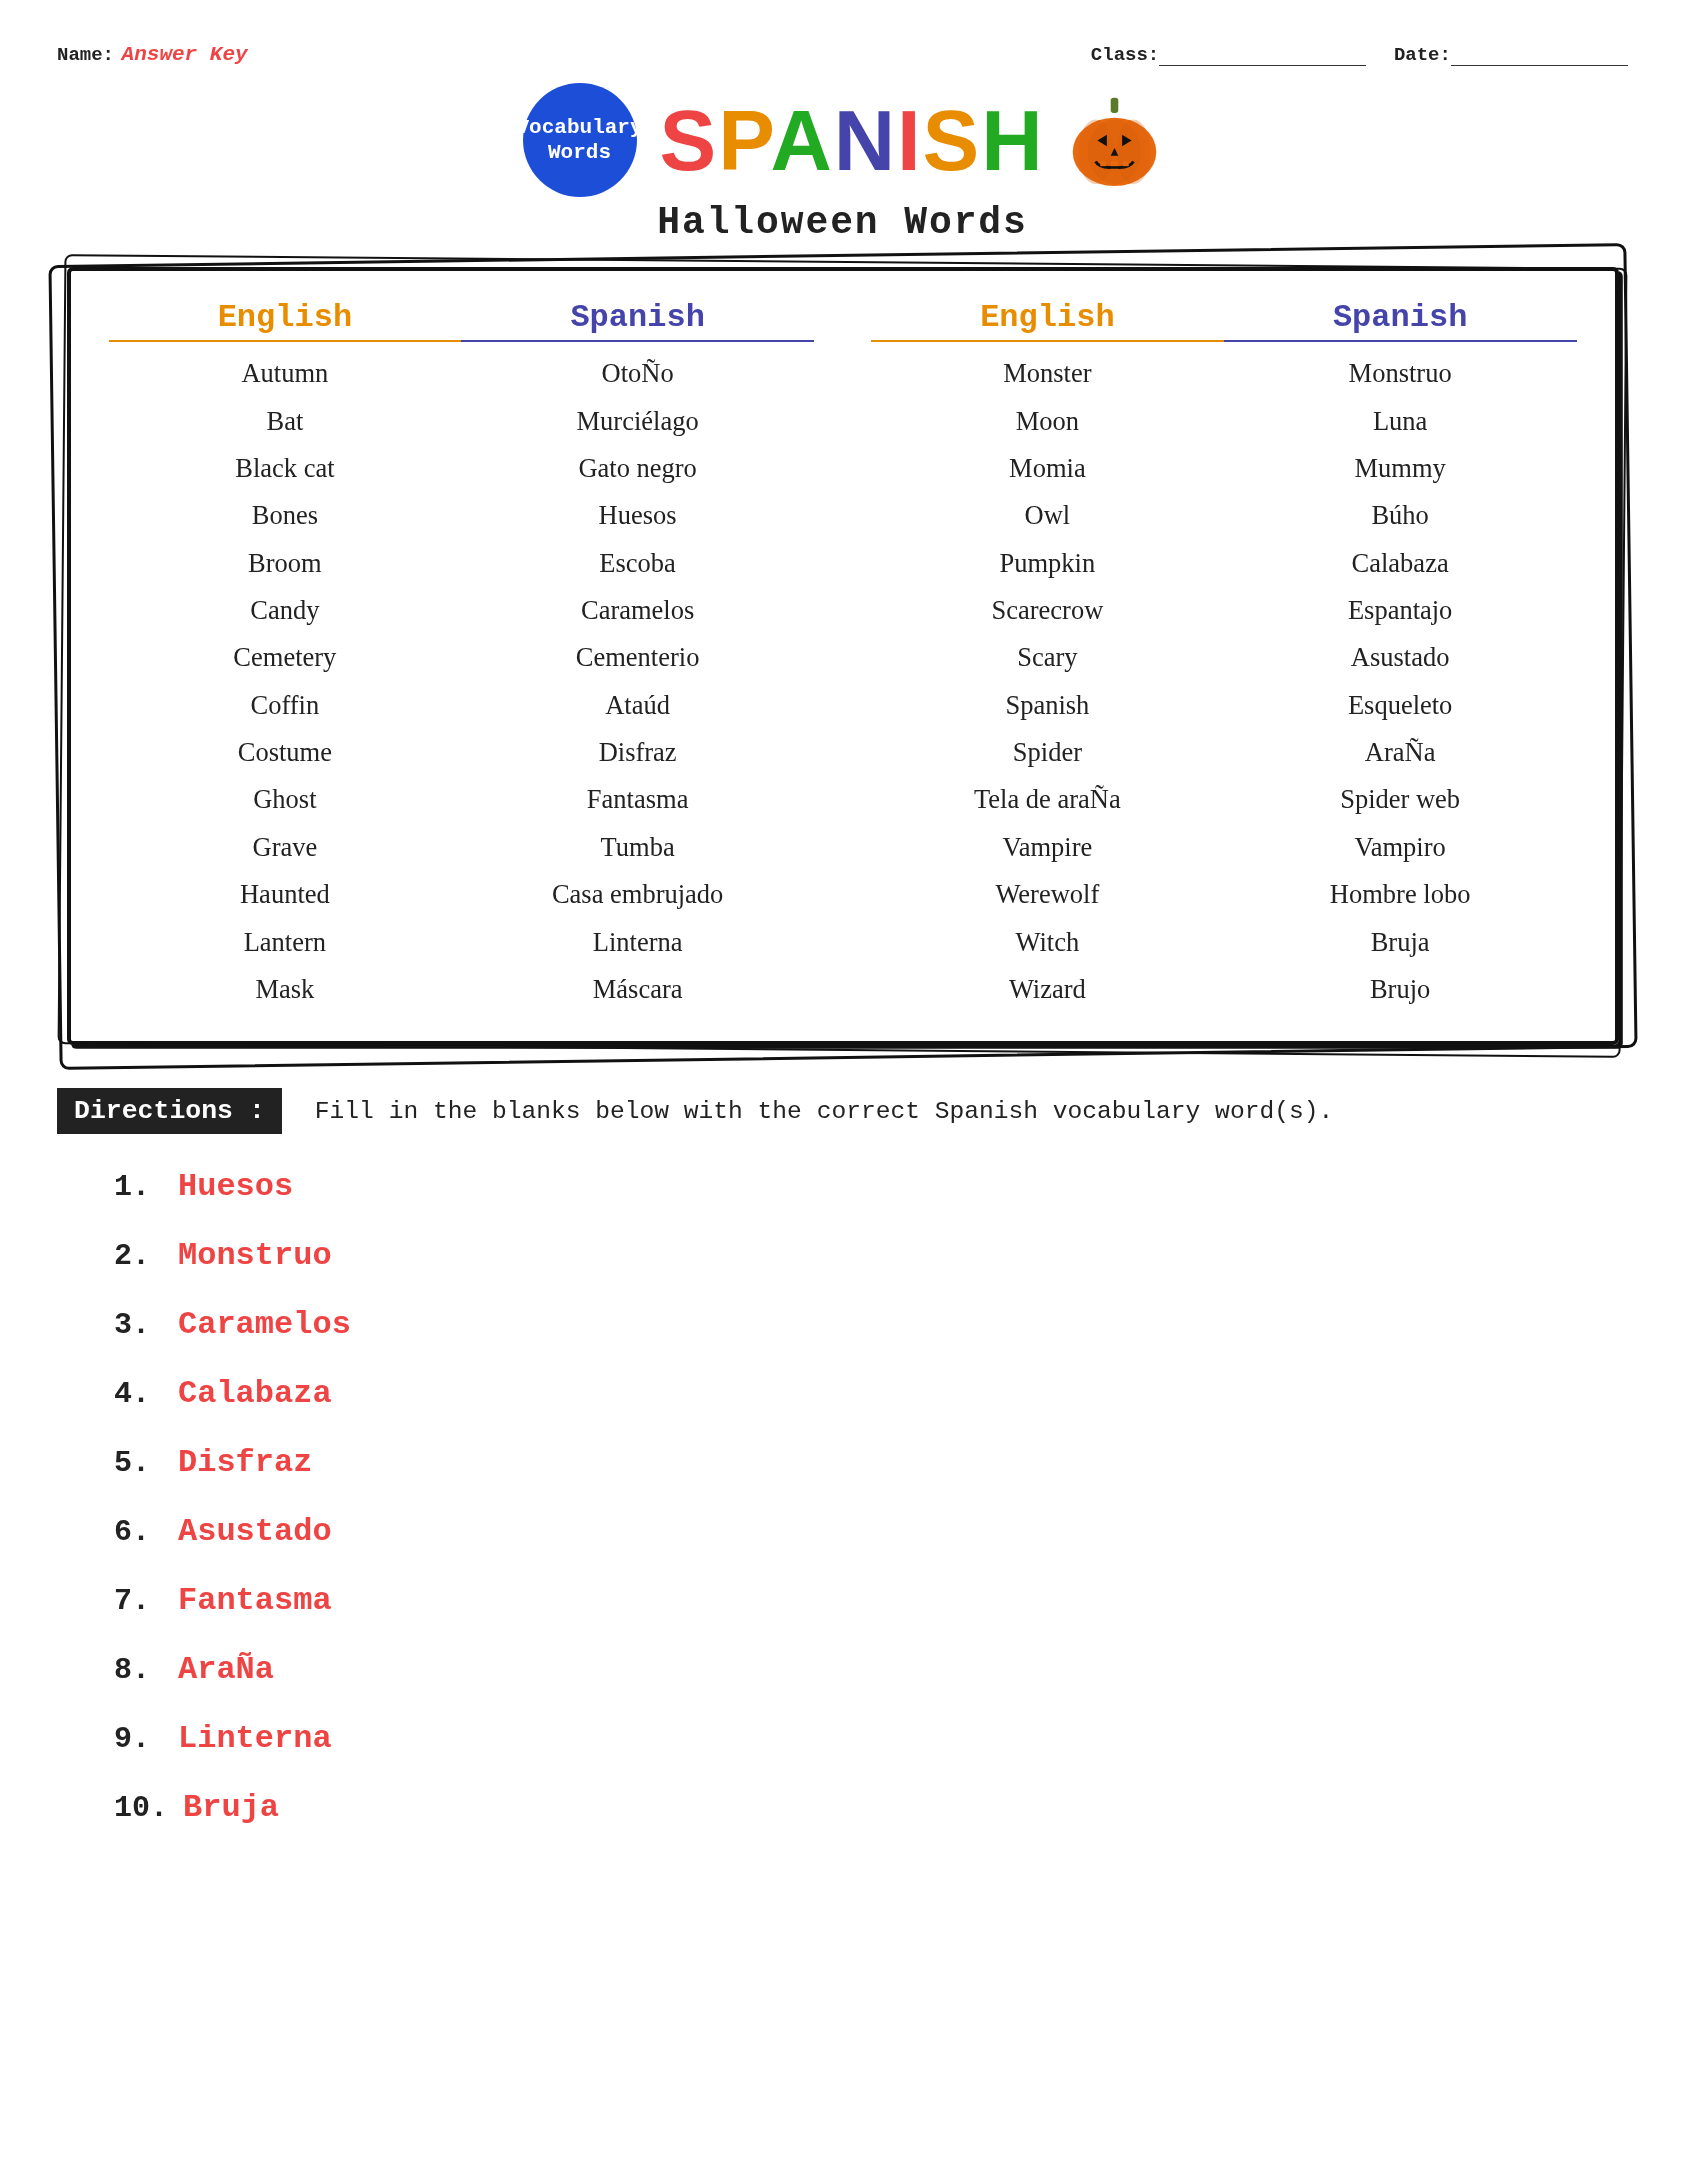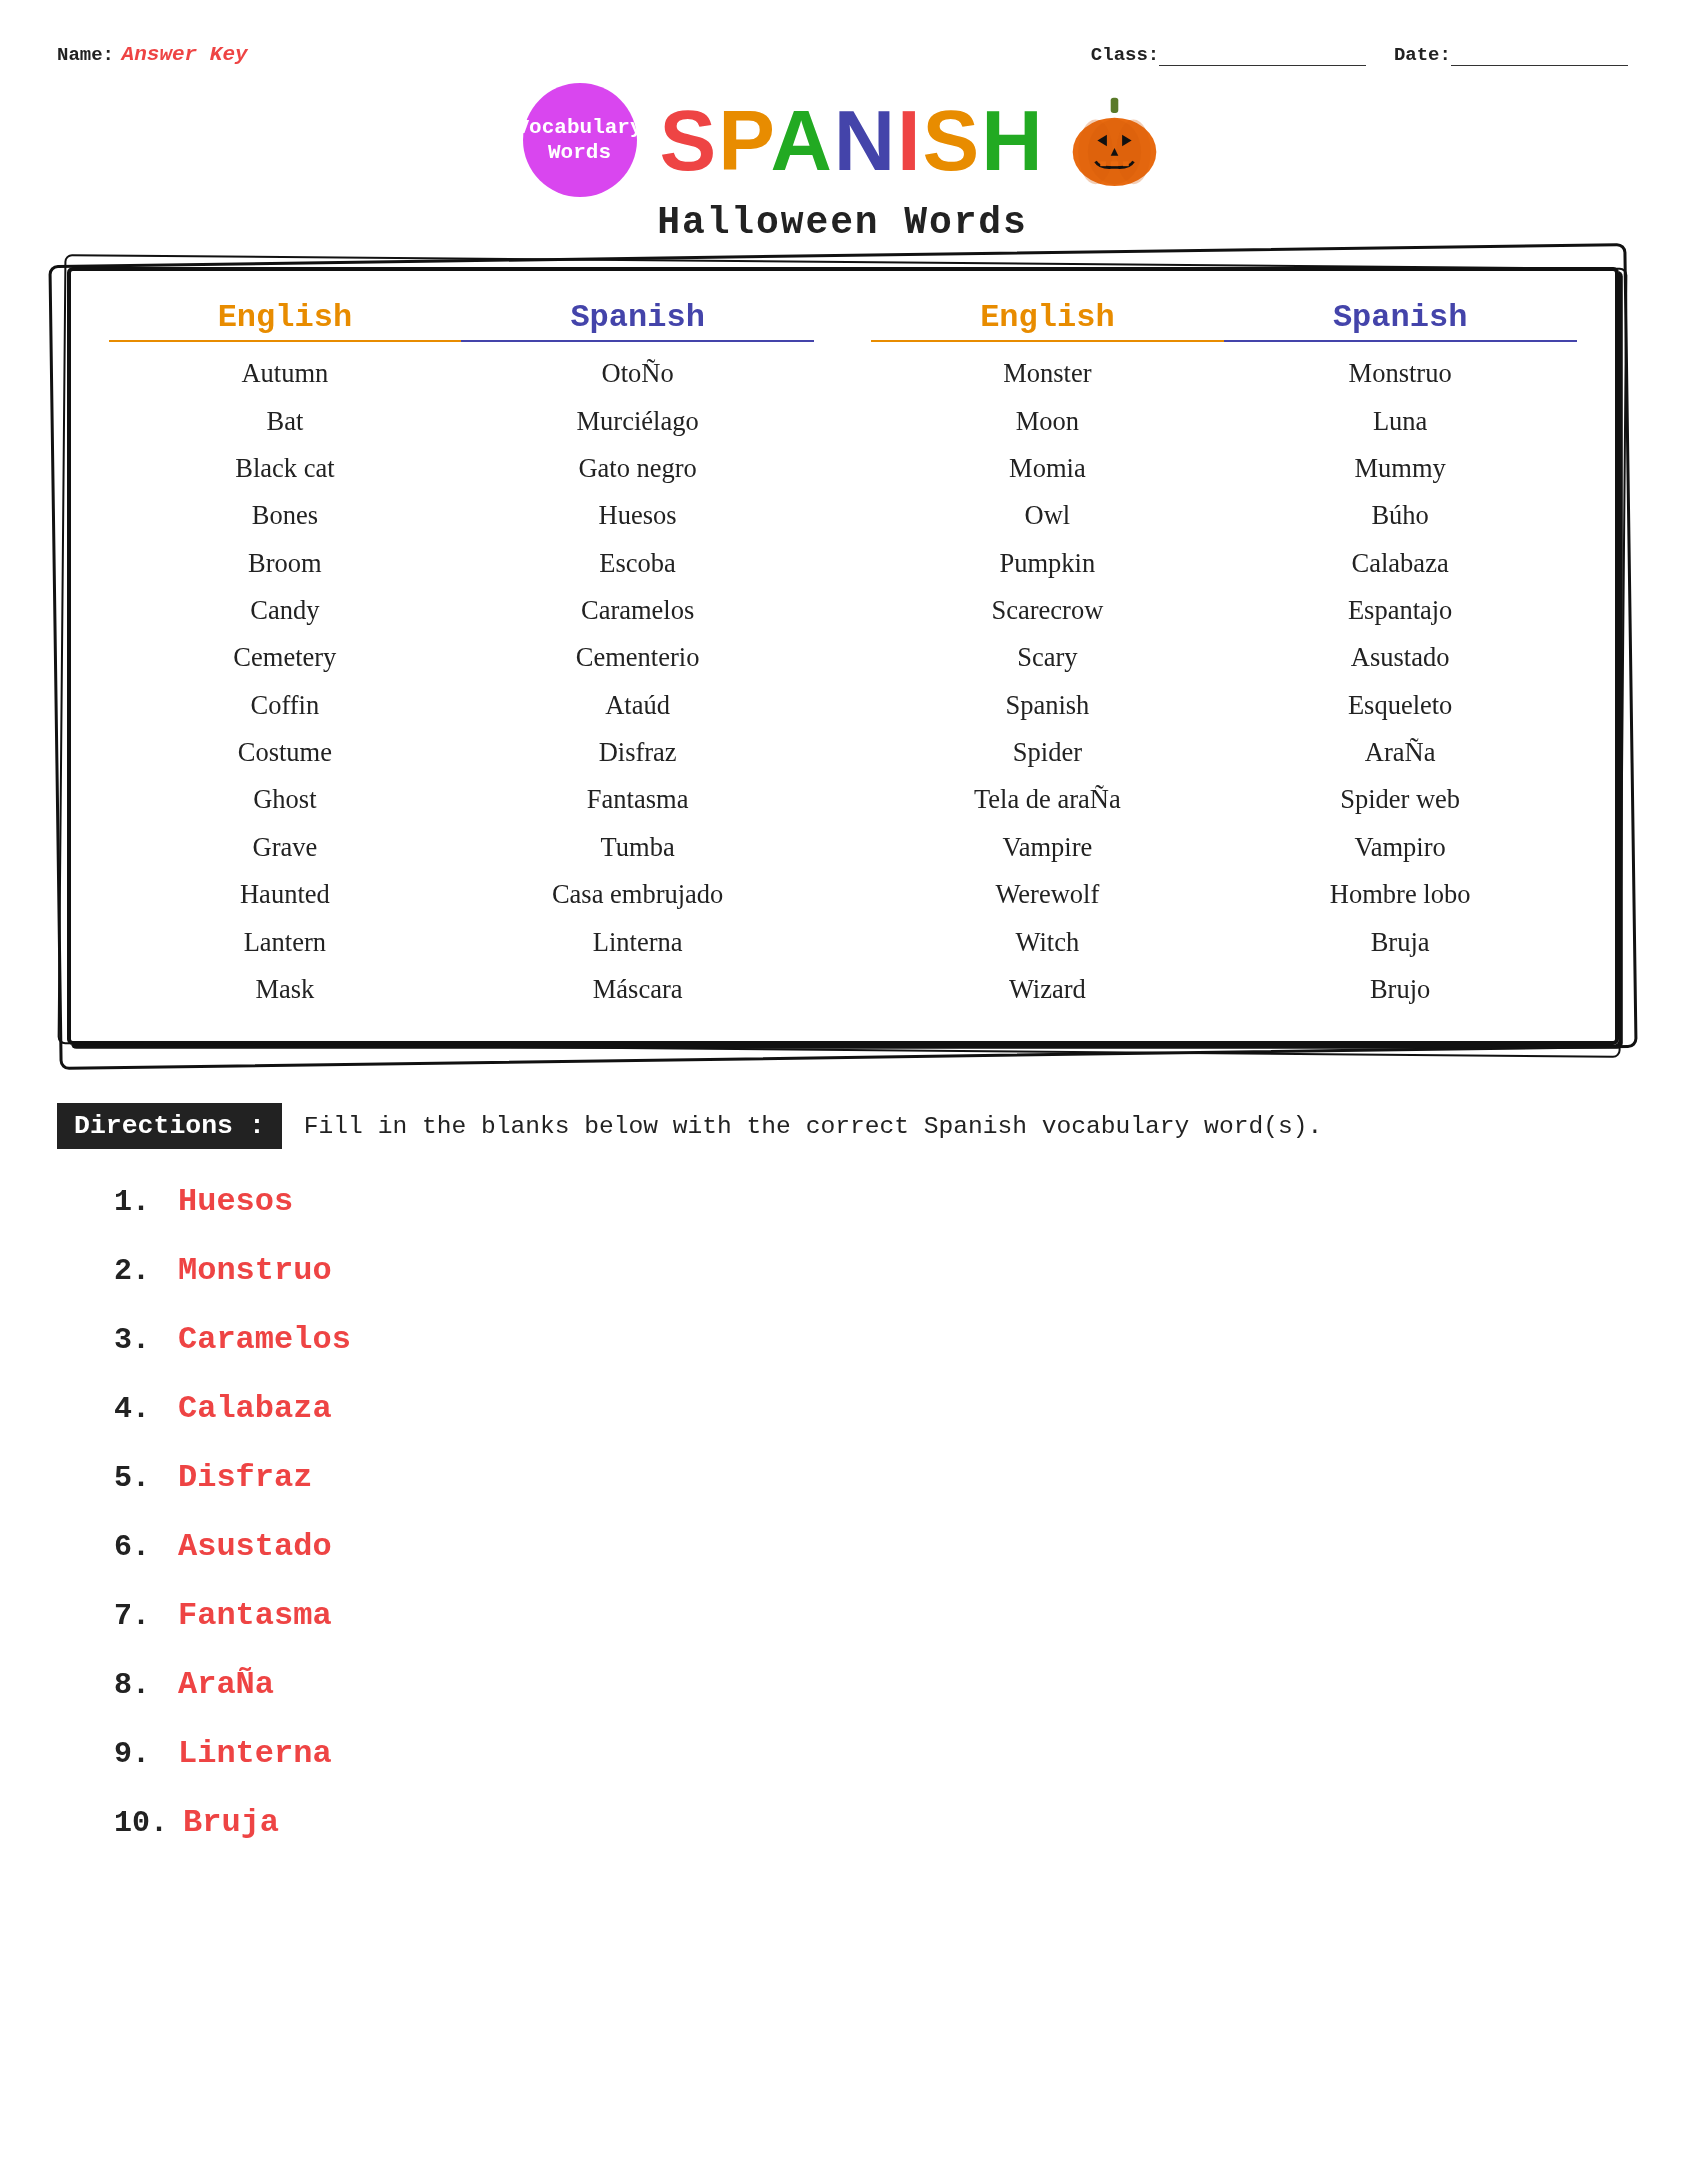--- a/index.html
+++ b/index.html
@@ -47,21 +47,21 @@
       margin-bottom: 23px;
       position: relative;
     }
     .title-top-row {
       display: flex;
       align-items: center;
       gap: 23px;
       position: relative;
     }
     .vocab-circle {
-      background: #d946ef;
+      background: #1d4ed8;
       color: #fff;
       border-radius: 50%;
       width: 114px;
       height: 114px;
       display: flex;
       align-items: center;
       justify-content: center;
       text-align: center;
       font-size: 21px;
       font-weight: bold;
@@ -173,24 +173,24 @@
       line-height: 1.5;
     }
 
     .divider-col {
       width: 57px;
       flex-shrink: 0;
     }
 
     
     .directions-section {
-      margin-top: 58px;
+      margin-top: 43px;
       display: flex;
       align-items: center;
-      gap: 22px;
+      gap: 33px;
       font-size: 24.6px;
       font-family: 'Courier New', Courier, monospace;
     }
     .directions-badge {
       background: #222;
       color: #fff;
       font-size: 26.5px;
       font-weight: bold;
       padding: 7.6px 17px;
       font-family: 'Courier New', Courier, monospace;

